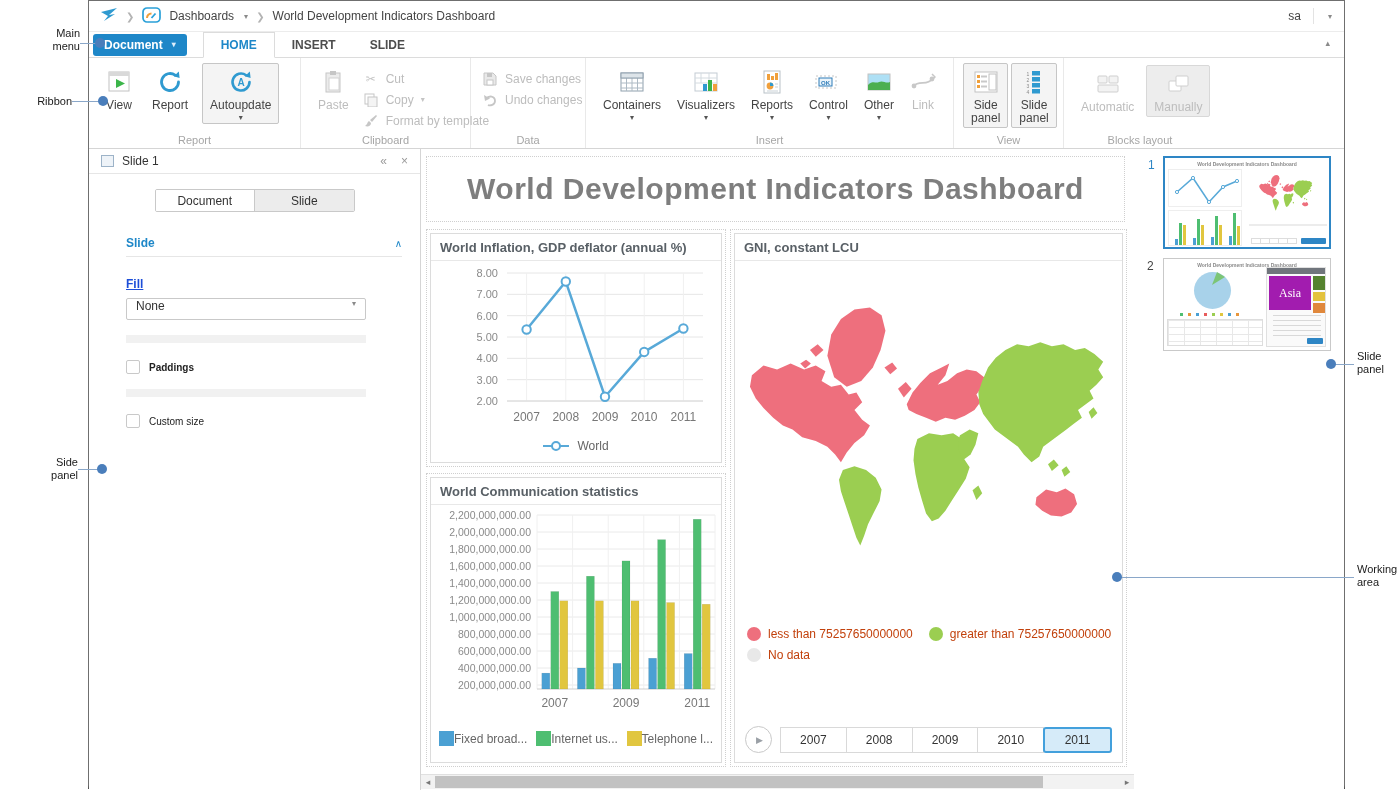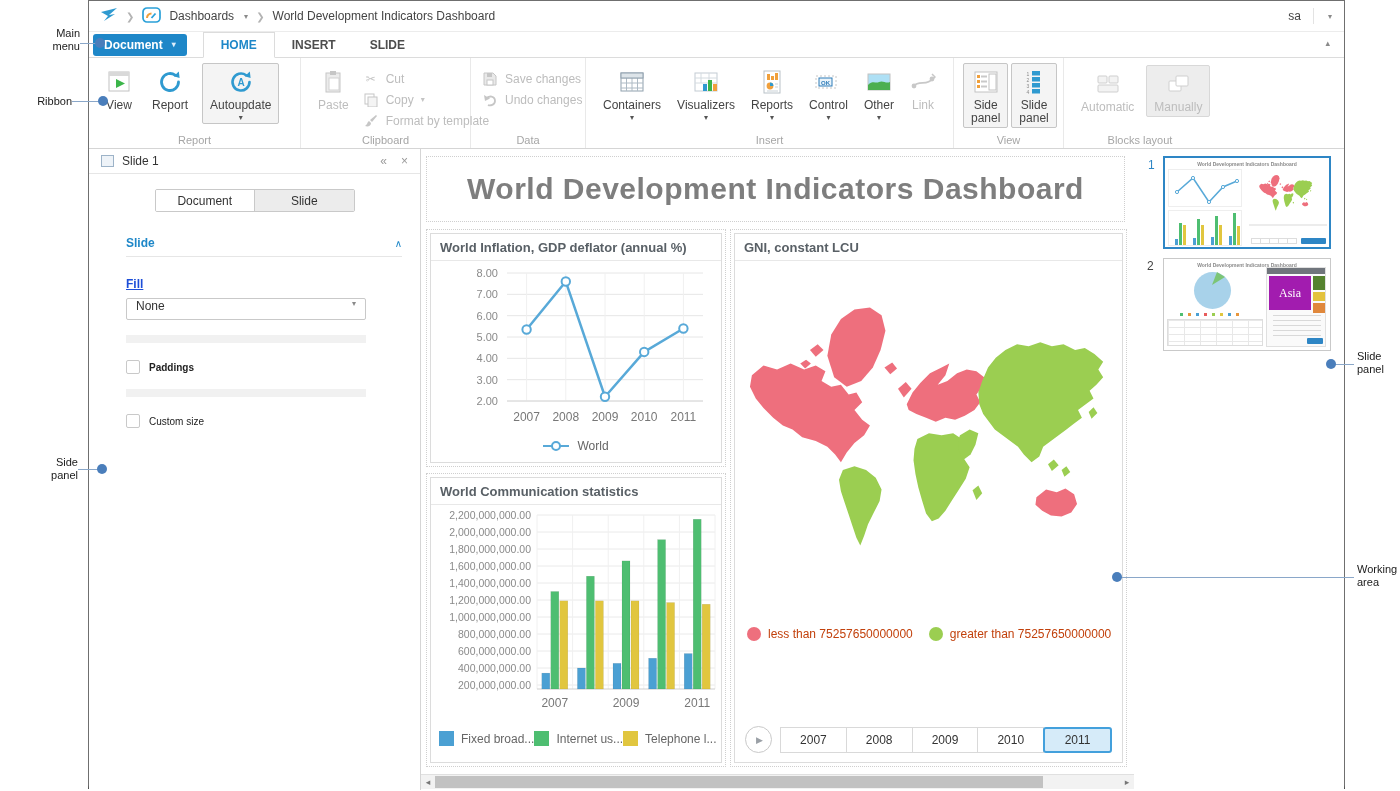--- a/index.html
+++ b/index.html
@@ -73,21 +73,21 @@
   .binner { border:1px solid #dcdcdc; background:#fff; width:100%; height:100%; overflow:hidden; }
   .title-block { left:5px; top:7px; width:699px; height:66px; display:flex; align-items:center; justify-content:center; }
   .dash-title { font-size:30px; font-weight:bold; color:#7e7e7e; letter-spacing:0.5px; }
   .line-block { left:5px; top:80px; width:300px; height:238px; }
   .bar-block  { left:5px; top:324px; width:300px; height:294px; }
   .map-block  { left:309px; top:80px; width:397px; height:538px; }
   .chart-title { font-size:13px; font-weight:bold; color:#596066; padding:6px 9px 5px 9px; border-bottom:1px solid #e8e8e8; white-space:nowrap; }
   svg text { font-family:"Liberation Sans", sans-serif; }
   .line-legend { display:flex; align-items:center; justify-content:center; gap:8px; font-size:12px; color:#666; margin-top:4px; }
   .bar-legend { display:flex; align-items:center; justify-content:space-between; padding:6px 8px 0 8px; font-size:12px; color:#666; }
-  .bar-legend .bl-item { display:flex; align-items:center; gap:7px; white-space:nowrap; }
+  .bar-legend .bl-item { display:flex; align-items:center; white-space:nowrap; }
   .swatch { width:15px; height:15px; flex:none; }
 
   .map-inner { display:flex; flex-direction:column; height:100%; }
   .map-caption { text-align:center; font-size:12px; color:#666; margin-top:4px; }
   .map-legend { padding:6px 12px 0 12px; font-size:12px; color:#c2410c; }
   .ml-row { display:flex; align-items:center; gap:16px; margin-bottom:7px; }
   .ml-item { display:flex; align-items:center; gap:7px; white-space:nowrap; }
   .ml-dot { width:14px; height:14px; border-radius:50%; flex:none; }
   .map-controls { margin-top:auto; display:flex; align-items:center; padding:0 10px 9px 10px; gap:9px; }
   .play-btn { width:27px; height:27px; border-radius:50%; border:1px solid #c9c9c9; background:#fff; color:#9aa0a6;
@@ -608,20 +608,26 @@
               <div class="ml-row">
                 <span class="ml-item">
                     <span class="ml-dot" style="background: rgb(238, 111, 125);"></span>
                     <span>less than 75257650000000</span>
                   </span>
                 <span class="ml-item">
                     <span class="ml-dot" style="background: rgb(155, 206, 81);"></span>
                     <span>greater than 75257650000000</span>
                   </span>
               </div>
+              <div class="ml-row">
+                <span class="ml-item">
+                    <span class="ml-dot" style="background: rgb(232, 232, 232);"></span>
+                    <span>No data</span>
+                  </span>
+              </div>
             </div>
             <div class="map-controls">
               <button class="play-btn">▶</button>
               <div class="years">
                 <div class="year-btn">2007</div>
                 <div class="year-btn">2008</div>
                 <div class="year-btn">2009</div>
                 <div class="year-btn">2010</div>
                 <div class="year-btn selected">2011</div>
               </div>

